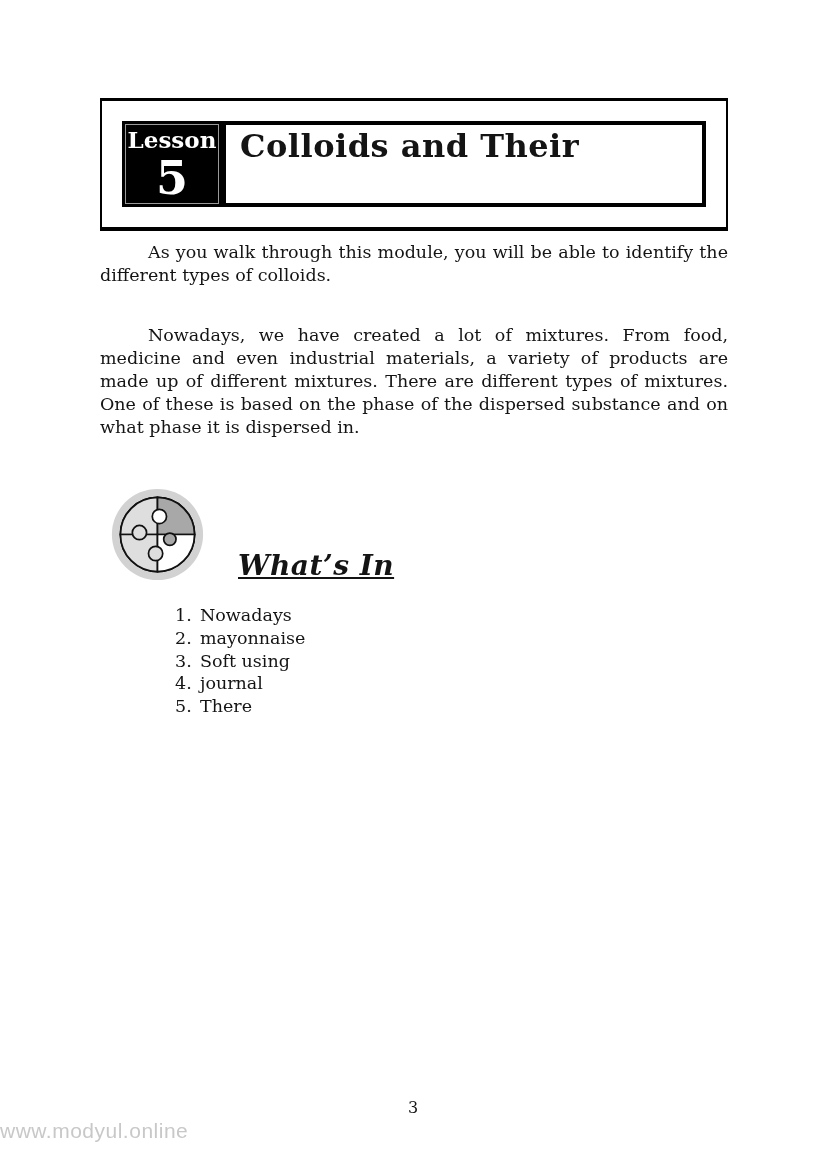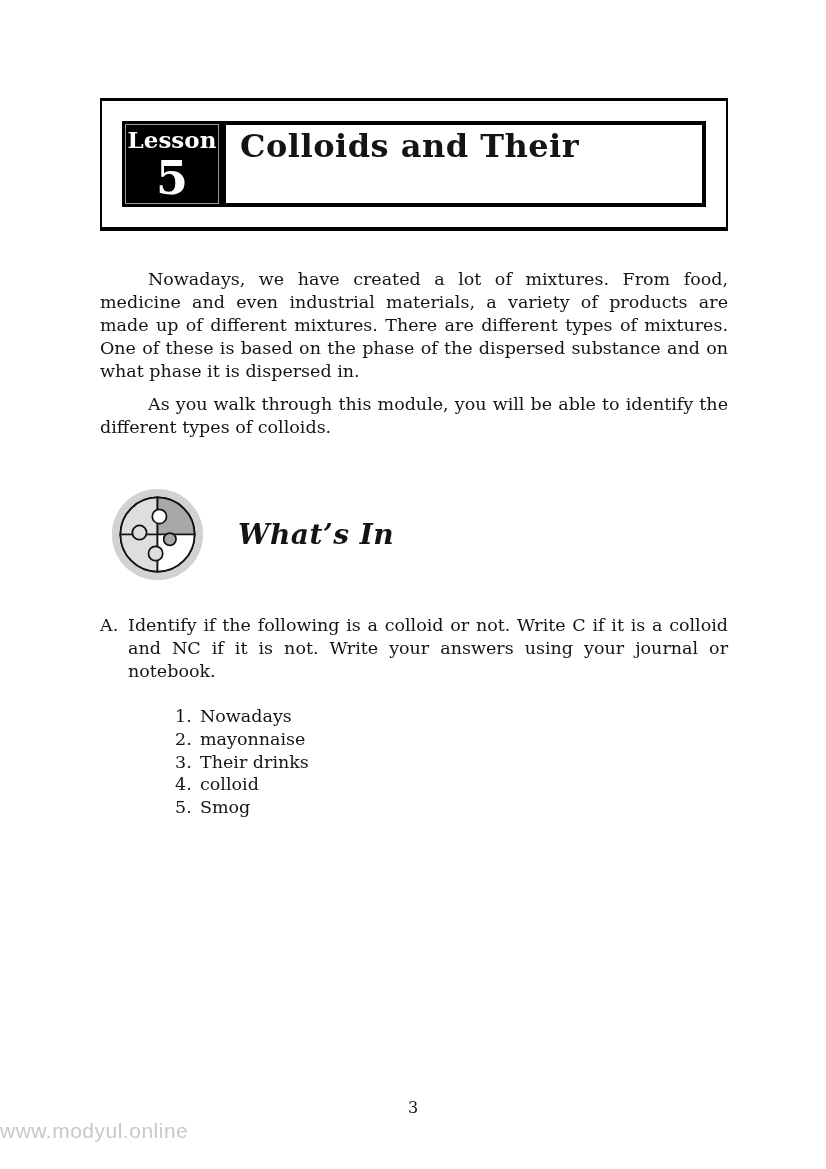--- a/index.html
+++ b/index.html
@@ -70,22 +70,23 @@
     text-indent: 48px;
     margin: 0;
   }
   .para-1 { margin-top: 37px; }
   .para-2 { margin-top: 10px; }
 
   
   .section-row {
     margin-top: 48px;
     display: flex;
-    align-items: center;
+    align-items: flex-end;
     height: 95px;
+    text-decoration: underline;
   }
   .section-icon { width: 95px; height: 95px; flex-shrink: 0; margin-left: 10px; }
   .section-heading {
     margin-left: 33px;
     font-size: 28px;
     font-weight: bold;
     font-style: italic;
     letter-spacing: 0.5px;
   }
 
@@ -138,63 +139,62 @@
     <div class="lesson-header">
       <div class="lesson-box">
         <div class="lesson-label">Lesson</div>
         <div class="lesson-number">5</div>
       </div>
       <div class="title-box">
         <div>Colloids and Their</div>
       </div>
     </div>
 
+    <p class="para para-2">As you walk through this module, you will be able to identify the different types of colloids.</p>
     <p class="para para-1">Nowadays, we have created a lot of mixtures. From food, medicine and even industrial materials, a variety of products are made up of different mixtures. There are different types of mixtures. One of these is based on the phase of the dispersed substance and on what phase it is dispersed in.</p>
-    <p class="para para-2">As you walk through this module, you will be able to identify the different types of colloids.</p>
 
     <div class="section-row">
       <svg class="section-icon" viewBox="0 0 100 100">
         <circle cx="50" cy="50" r="48" fill="#d2d2d2"></circle>
         <circle cx="50" cy="50" r="39" stroke-width="2" stroke="#111111" fill="#ffffff"></circle>
 
         <path d="M50,50 L50,11 A39,39 0 0 0 11,50 Z" stroke="#111111" stroke-width="1.8" fill="#dedede"></path>
         <path d="M50,50 L89,50 A39,39 0 0 0 50,11 Z" stroke="#111111" stroke-width="1.8" fill="#a8a8a8"></path>
         <path d="M50,50 L11,50 A39,39 0 0 0 50,89 Z" stroke="#111111" stroke-width="1.8" fill="#dedede"></path>
         <path d="M50,50 L50,89 A39,39 0 0 0 89,50 Z" stroke="#111111" stroke-width="1.8" fill="#ffffff"></path>
 
         <circle cx="52" cy="31" r="7.5" stroke="#111111" stroke-width="1.8" fill="#ffffff"></circle>
         <circle cx="31" cy="48" r="7.5" stroke="#111111" stroke-width="1.8" fill="#dedede"></circle>
         <circle cx="48" cy="70" r="7.5" stroke="#111111" stroke-width="1.8" fill="#dedede"></circle>
         <circle cx="63" cy="55" r="6.5" stroke="#111111" stroke-width="1.8" fill="#a8a8a8"></circle>
       </svg>
       <div class="section-heading">What’s In</div>
     </div>
 
-    <div class="activity-head"><span class="act-label">A.</span><span>Identify if the following is a colloid or not. Write C if it is a colloid and NC if it is not. Write your answers using your journal or notebook.</span></div>
 
     <div class="activity-list">
       <div class="activity-item">
         <span class="item-number">1.</span>
         <span>Nowadays</span>
       </div>
       <div class="activity-item">
         <span class="item-number">2.</span>
         <span>mayonnaise</span>
       </div>
       <div class="activity-item">
         <span class="item-number">3.</span>
-        <span>Their drinks</span>
+        <span>Soft using</span>
       </div>
       <div class="activity-item">
         <span class="item-number">4.</span>
-        <span>colloid</span>
+        <span>journal</span>
       </div>
       <div class="activity-item">
         <span class="item-number">5.</span>
-        <span>Smog</span>
+        <span>There</span>
       </div>
     </div>
 
   </div>
 
   <div class="page-number">3</div>
   <div class="watermark">www.modyul.online</div>
 </div>
 
 </body></html>

